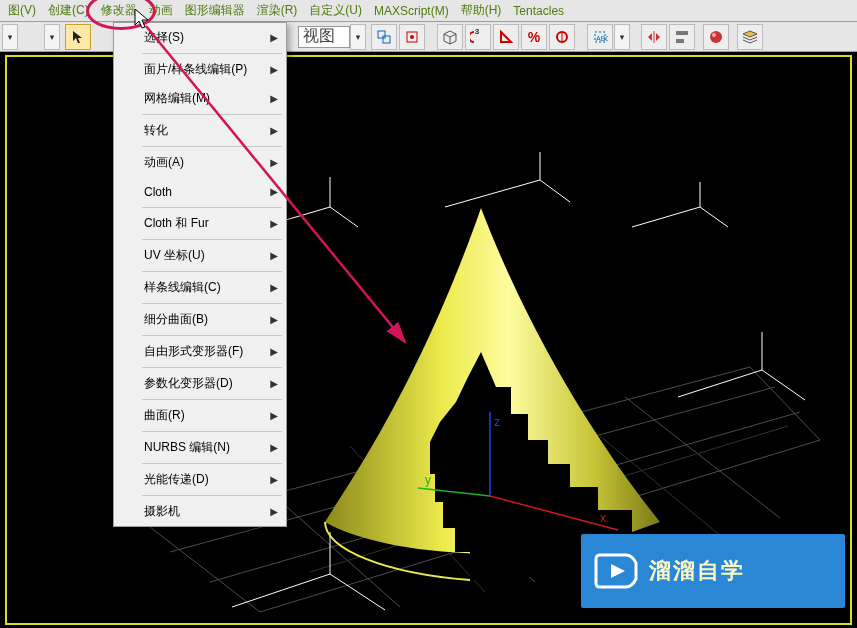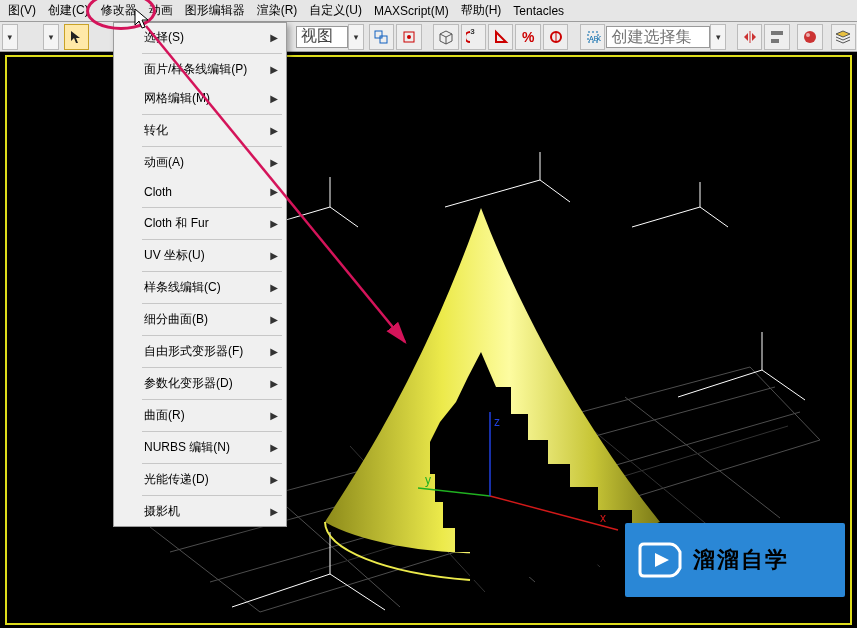--- a/index.html
+++ b/index.html
@@ -21,21 +21,21 @@
     background: #e6e6e6;
     border-bottom: 1px solid #9c9c9c;
     display: flex;
     align-items: center;
     padding-left: 2px;
     box-sizing: border-box;
     z-index: 5;
   }
   .menubar .menu-item {
     padding: 2px 6px;
-    color: #000000;
+    color: #4d7c0f;
     white-space: nowrap;
     cursor: pointer;
   }
   .toolbar {
     position: absolute;
     left: 0; top: 22px;
     width: 100%;
     height: 30px;
     background: #e6e6e6;
     border-bottom: 1px solid #9c9c9c;
@@ -123,25 +123,25 @@
     pointer-events: none;
   }
   .anno-line {
     position: absolute;
     z-index: 21;
     pointer-events: none;
   }
   .watermark {
     position: absolute;
     right: 12px;
-    bottom: 31px;
-    width: 220px;
+    bottom: 20px;
+    width: 264px;
     height: 74px;
     background: #2a87d6;
-    color: #000000;
+    color: #fef9c3;
     display: flex;
     align-items: center;
     z-index: 40;
     border-radius: 2px;
   }
   .watermark .wm-icon {
     width: 54px;
     height: 54px;
     margin-left: 8px;
     display:flex;align-items:center;justify-content:center;
@@ -222,21 +222,20 @@
         <line x1="8" y1="3" x2="8" y2="13" stroke="#c00"></line>
       </svg>
   </div>
   <div style="width:10px"></div>
   <div class="tb-btn">
     <svg width="16" height="16">
         <rect x="3" y="3" width="10" height="10" fill="none" stroke="#06a" stroke-dasharray="2"></rect>
         <text x="4" y="12" font-size="7" fill="#06a">ABC</text>
       </svg>
   </div>
-  <input class="tb-input" style="width: 94px;" placeholder="创建选择集">
   <div class="tb-dd">▾</div>
   <div style="width:6px"></div>
   <div class="tb-btn">
     <svg width="16" height="16">
         <path d="M8 2 L8 14" stroke="#c33"></path>
         <path d="M2 8 L6 4 L6 12 Z" fill="#c33"></path>
         <path d="M14 8 L10 4 L10 12 Z" fill="#c33"></path>
       </svg>
   </div>
   <div class="tb-btn">

